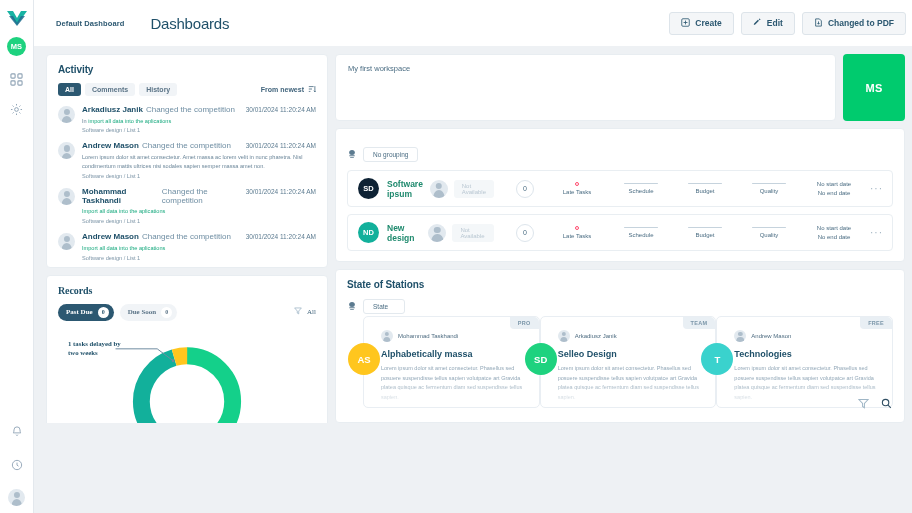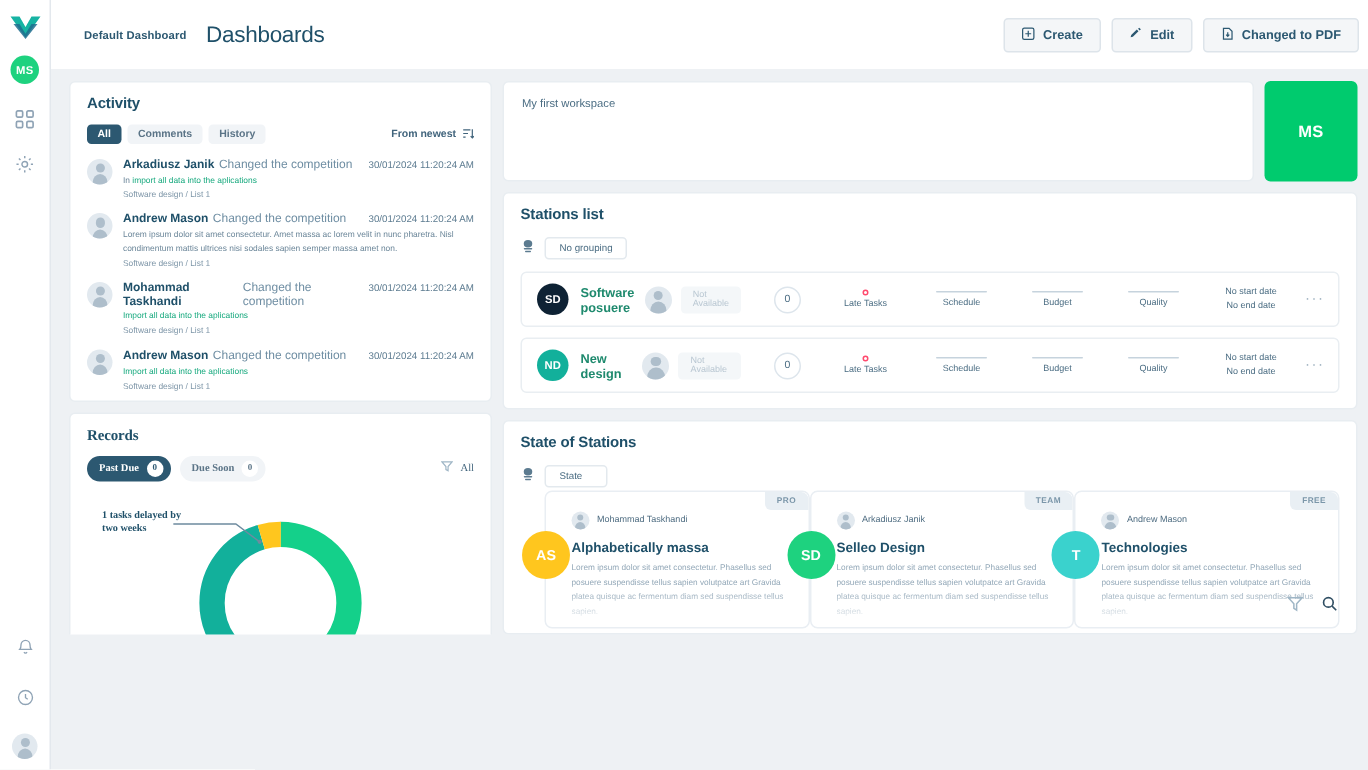--- a/index.html
+++ b/index.html
@@ -45,21 +45,21 @@
   }
 
   
   .main { flex: 1; display: flex; flex-direction: column; height: 423px; }
 
   .topbar {
     height: 46px; background: #ffffff; display: flex; align-items: center;
     padding: 0 0 0 22px; flex: 0 0 46px;
   }
   .crumb { font-size: 7.5px; font-weight: bold; color: #2c5871; letter-spacing: .1px; }
-  .page-title { font-size: 15px; color: #1f5069; margin-left: 13px; letter-spacing: -.2px;}
+  .page-title { font-size: 15px; color: #1f5069; margin-left: 26px; letter-spacing: -.2px;}
   .topbar-actions { margin-left: auto; display: flex; gap: 7px; padding-right: 6px; }
   .tb-btn {
     height: 23px; background: #f4f6f8; border: 1px solid #dde4ea; border-radius: 3px;
     display: flex; align-items: center; gap: 5px; padding: 0 11px;
     font-size: 8.5px; font-weight: bold; color: #2c5871; cursor: pointer;
   }
 
   .content { flex: 1; padding: 8px 7px 0 12px; display: flex; gap: 7px; overflow: hidden; justify-content: center; }
   .col-left { width: 282px; display: flex; flex-direction: column; gap: 7px; flex: none; }
   .col-right { flex: 1; display: flex; flex-direction: column; gap: 7px; min-width: 0; }
@@ -395,35 +395,34 @@
       <div class="col-right">
 
         <div class="ws-row">
           <div class="card ws-main">
             <div class="ws-title">My first workspace</div>
           </div>
           <div class="ws-tile">MS</div>
         </div>
 
         <div class="card stations">
-          <div class="sec-title">Stations list</div>
           <div class="group-row">
             <span>
               <svg width="10" height="10" viewBox="0 0 12 12" fill="#5c7b90">
                 <ellipse cx="6" cy="4.2" rx="3.4" ry="3"></ellipse>
                   <rect x="2.6" y="7.6" width="6.8" height="1.2" rx=".6"></rect>
                 <rect x="3.6" y="9.8" width="4.8" height="1.1" rx=".55"></rect>
               </svg>
             </span>
             <div class="group-chip">No grouping</div>
           </div>
 
           <div class="st-row">
             <div class="st-badge" style="background:#0e2234">SD</div>
-            <div class="st-name">Software posuere</div>
+            <div class="st-name">Software ipsum</div>
             <div class="st-owner">
               <div class="avatar-ph"></div>
               <div class="st-na">Not Available</div>
             </div>
             <div class="st-count">0</div>
             <div class="st-metric">
               <div class="dot"></div>
               <div class="cap">Late Tasks</div>
             </div>
             <div class="st-metric">

